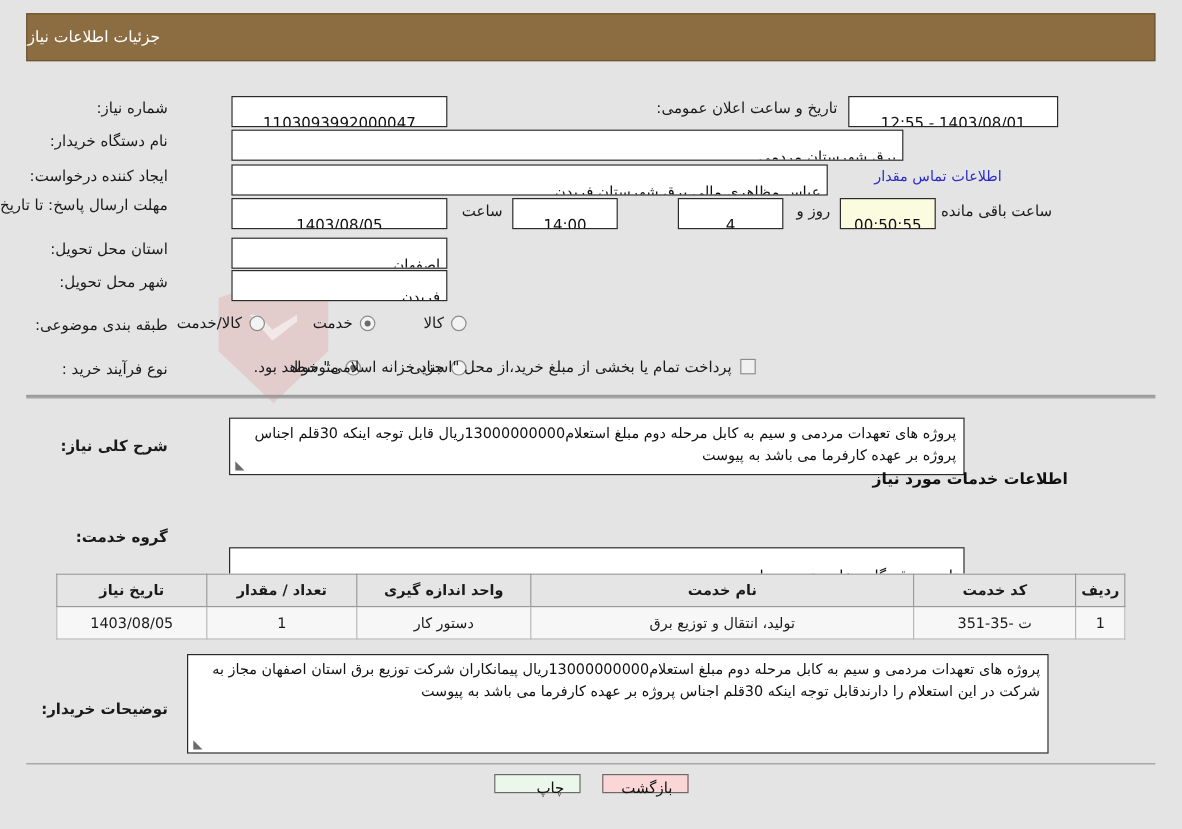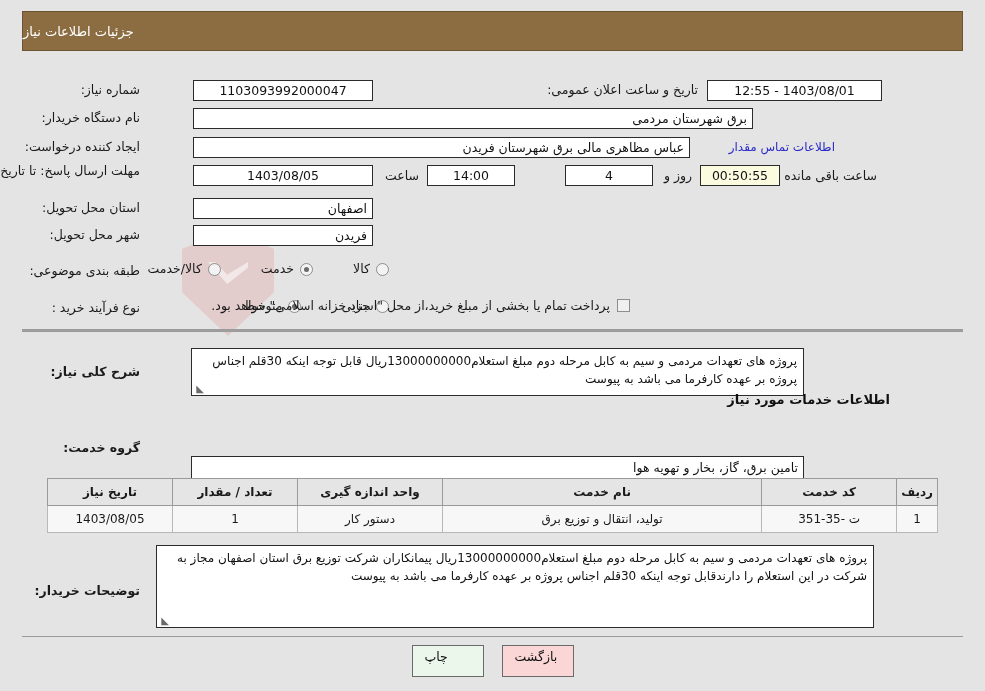--- a/index.html
+++ b/index.html
@@ -65,21 +65,21 @@
 
   
   .row { position: absolute; display: flex; align-items: center; }
   .lbl { text-align: left; font-size: 12.5px; color: #1a1a1a; white-space: nowrap; }
   .lbl-b { font-weight: bold; }
 
   .box {
     background: #ffffff;
     border: 1px solid #2b2b2b;
     height: 21px; line-height: 19px;
-    padding: 0 5px;
+    padding: 12px 5px;
     font-size: 12.5px;
     color: #111;
     text-align: right;
     overflow: hidden; white-space: nowrap;
   }
   .box.center { text-align: center; }
   .box.yellow { background: #fbfbe0; }
 
   .link { color: #2b2bc8; font-size: 12px; text-decoration: none; white-space: nowrap; }
 
@@ -131,22 +131,22 @@
     font-size: 12px; color: #1a1a1a;
     height: 27px; padding: 0 4px; text-align: center;
   }
 
   
   .btns {
     position: absolute; left: 0; top: 645px; width: 985px;
     display: flex; justify-content: center; gap: 18px; z-index: 3;
   }
   .btn {
-    min-width: 72px; height: 32px; line-height: 22px;
-    border: 1px solid #6a6a6a; font-size: 12.5px; text-align: left;
+    min-width: 72px; height: 16px; line-height: 22px;
+    border: 1px solid #6a6a6a; font-size: 12.5px; text-align: right;
     padding: 0 12px; cursor: pointer;
   }
   .btn-print { background: #eaf7ea; color: #111; }
   .btn-back  { background: #fbd6d6; color: #111; }
 </style>
 </head>
 <body>
 
 <div class="page">
 

